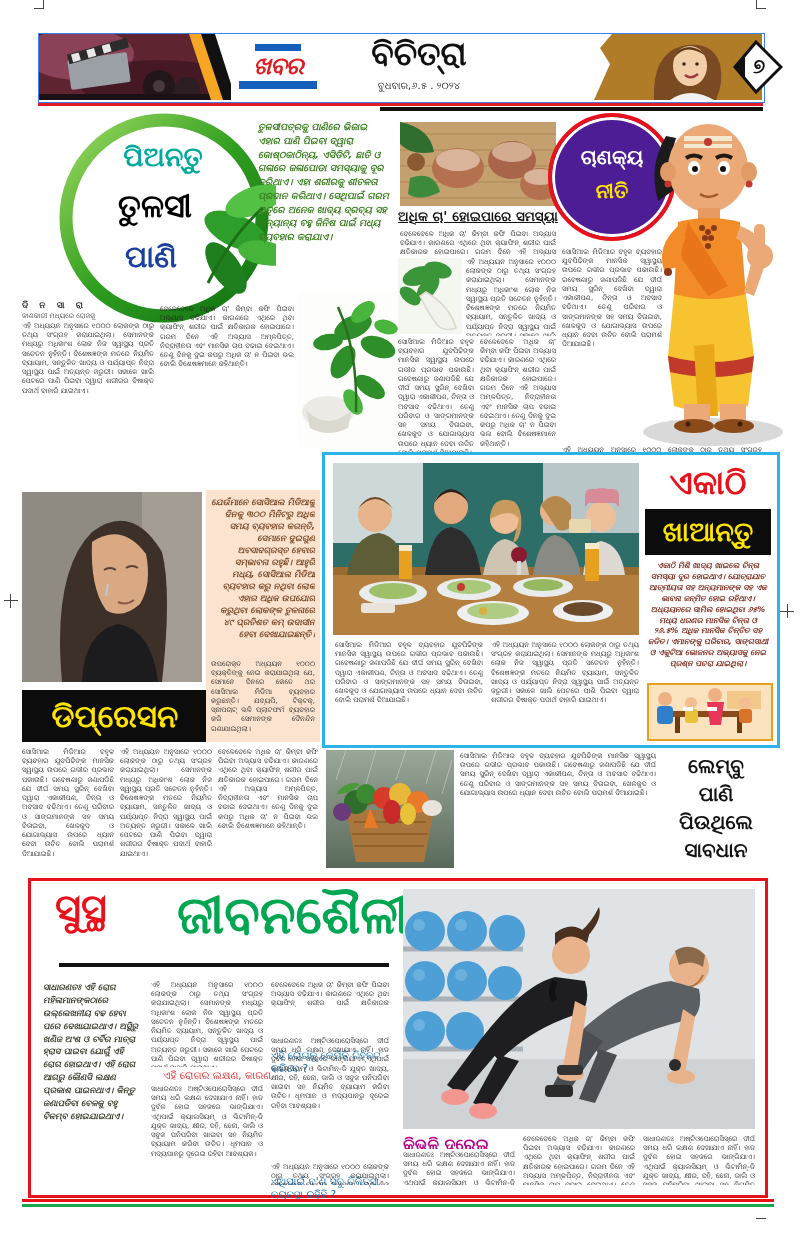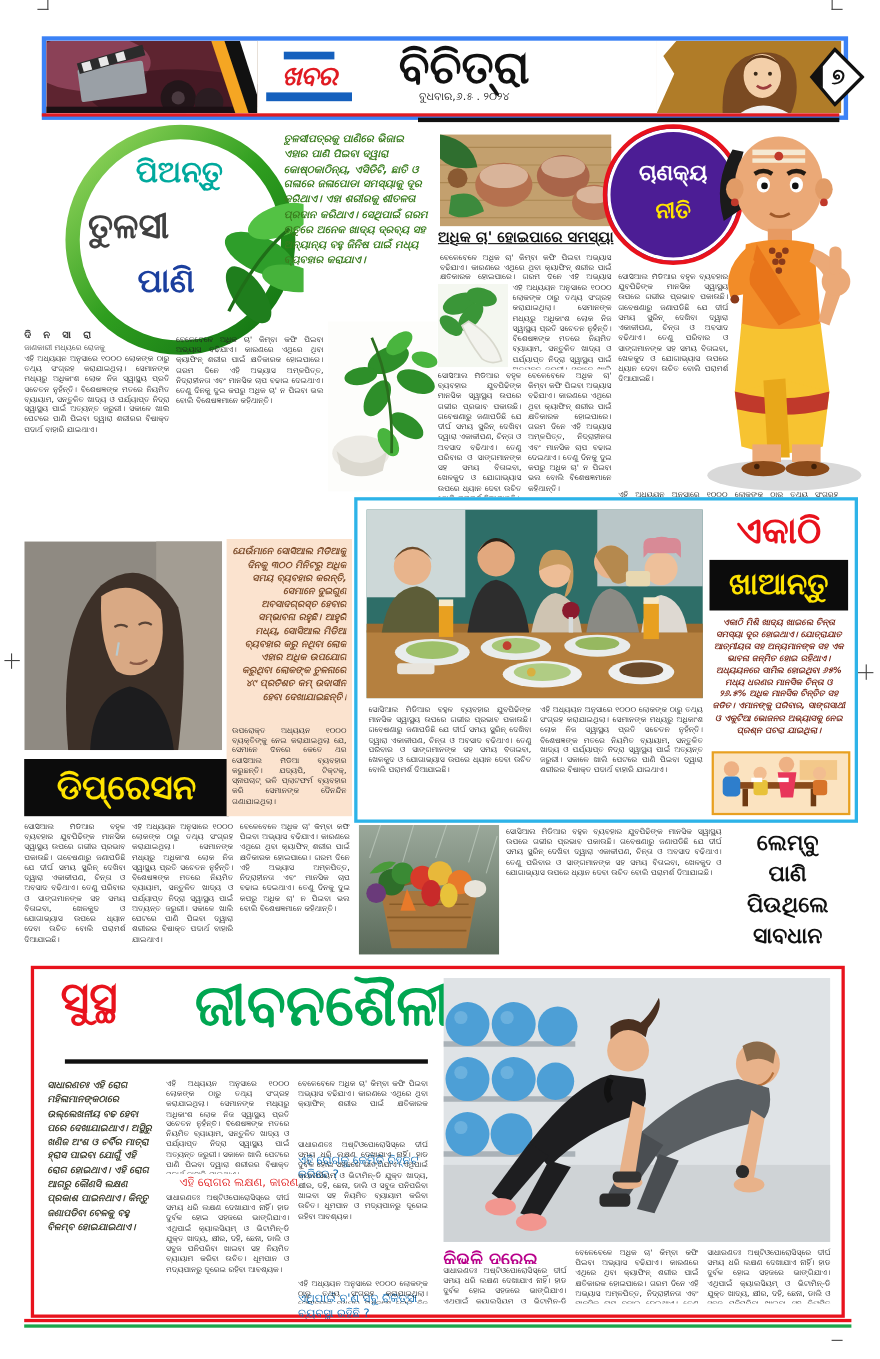--- a/index.html
+++ b/index.html
@@ -24,21 +24,21 @@
   <div class="crop" style="left:34px;top:8px;width:10px;height:1px"></div>
   <div class="crop" style="left:43px;top:0;width:1px;height:9px"></div>
   <div class="crop" style="left:756px;top:8px;width:10px;height:1px"></div>
   <div class="crop" style="left:756px;top:0;width:1px;height:9px"></div>
   <div class="crop" style="left:4px;top:600px;width:14px;height:1px"></div>
   <div class="crop" style="left:10px;top:594px;width:1px;height:14px"></div>
   <div class="crop" style="left:780px;top:611px;width:14px;height:1px"></div>
   <div class="crop" style="left:787px;top:604px;width:1px;height:14px"></div>
   <div class="crop" style="left:756px;top:1218px;width:10px;height:1px"></div>
 
-  <div class="abs" style="left:38px;top:33px;width:725px;height:68px;border:4px solid #3b82f6;background:#fff;">
+  <div class="abs" style="left:38px;top:33px;width:725px;height:68px;border:1px solid #3b82f6;background:#fff;">
 
     <div class="abs clip" style="left:0;top:0;width:192px;height:66px;">
       <svg width="192" height="66" viewBox="0 0 192 66">
         <rect width="192" height="66" fill="#5e2430"></rect>
         <ellipse cx="40" cy="20" rx="55" ry="26" fill="#b05a78" opacity=".55"></ellipse>
         <ellipse cx="120" cy="50" rx="80" ry="24" fill="#3a1620" opacity=".7"></ellipse>
         <rect x="30" y="22" width="60" height="30" rx="2" fill="#9aa0a6" transform="rotate(-8 60 37)"></rect>
         <rect x="28" y="12" width="62" height="10" fill="#2b2b2b" transform="rotate(-16 59 17)"></rect>
         <rect x="32" y="13" width="8" height="8" fill="#e8e8e8" transform="rotate(-16 59 17)"></rect>
         <rect x="48" y="13" width="8" height="8" fill="#e8e8e8" transform="rotate(-16 59 17)"></rect>
@@ -52,21 +52,21 @@
         <polygon points="176,0 192,0 192,50" fill="#fff"></polygon>
       </svg>
     </div>
 
     <div class="abs" style="left:200px;top:10px;width:78px;height:48px;">
       <div style="height:7px;background:#1560bd;width:46px;margin:0 auto;"></div>
       <div class="b" style="color:#e01b22;font-size:24px;line-height:30px;text-align:center;font-style:italic;letter-spacing:-1px;">ଖବର</div>
       <div style="height:8px;background:#1560bd;width:78px;"></div>
     </div>
 
-    <div class="abs b" style="left:285px;top:0px;width:190px;height:46px;font-size:41px;color:#111;text-align:center;">ବିଚିତ୍ରା</div>
+    <div class="abs b" style="left:285px;top:0px;width:190px;height:46px;font-size:33px;color:#111;text-align:center;">ବିଚିତ୍ରା</div>
     <div class="abs" style="left:285px;top:46px;width:190px;height:16px;font-size:10px;color:#222;text-align:center;">ବୁଧବାର,୬.୫ . ୨୦୨୪</div>
 
     <div class="abs clip" style="left:555px;top:0;width:168px;height:66px;">
       <svg width="168" height="66" viewBox="0 0 168 66">
         <rect width="168" height="66" fill="#b07c28"></rect>
         <polygon points="0,0 18,0 6,14 16,30 0,66" fill="#fff"></polygon>
         <path d="M60 66 Q58 20 88 12 Q118 6 126 30 Q130 48 122 66 Z" fill="#7a4a22"></path>
         <ellipse cx="96" cy="32" rx="17" ry="20" fill="#f3cfa9"></ellipse>
         <path d="M80 24 Q92 8 112 22 Q106 14 96 13 Q84 13 80 24Z" fill="#5d3718"></path>
         <circle cx="90" cy="30" r="1.8" fill="#3a2a1a"></circle>
@@ -80,41 +80,41 @@
       <svg width="54" height="54" viewBox="0 0 54 54">
         <polygon points="27,2 52,27 27,52 6,27" fill="#fff" stroke="#111" stroke-width="3"></polygon>
         <polygon points="6,27 16,17 16,37" fill="#111"></polygon>
       </svg>
       <div class="abs b" style="left:18px;top:14px;width:24px;font-size:20px;color:#111;text-align:center;">୭</div>
     </div>
   </div>
   <div class="abs" style="left:38px;top:103px;width:725px;height:3px;background:#e01b22;"></div>
   <div class="abs" style="left:380px;top:107px;width:383px;height:4px;background:#111;"></div>
 
-  <div class="abs" style="left:58px;top:113px;width:218px;height:210px;font-family:Liberation Serif, serif;">
+  <div class="abs" style="left:58px;top:113px;width:218px;height:210px;">
     <svg width="218" height="210" viewBox="0 0 218 210">
       <defs>
         <linearGradient id="ring" x1="0" y1="0" x2="1" y2="1">
           <stop offset="0" stop-color="#9edb63"></stop>
             <stop offset=".5" stop-color="#2f9e1f"></stop>
             <stop offset="1" stop-color="#0f6e12"></stop>
         </linearGradient>
       </defs>
       <circle cx="106" cy="105" r="98" fill="none" stroke="url(#ring)" stroke-width="13"></circle>
       <circle cx="106" cy="105" r="90" fill="#fff" opacity=".9"></circle>
       <g>
         <ellipse cx="178" cy="118" rx="34" ry="16" fill="#2e9e2a" transform="rotate(25 178 118)"></ellipse>
         <ellipse cx="196" cy="88" rx="30" ry="14" fill="#53c244" transform="rotate(-20 196 88)"></ellipse>
         <ellipse cx="168" cy="155" rx="30" ry="14" fill="#1f7e1d" transform="rotate(55 168 155)"></ellipse>
         <ellipse cx="206" cy="140" rx="26" ry="12" fill="#46b33b" transform="rotate(10 206 140)"></ellipse>
         <path d="M150 170 Q175 120 205 95" stroke="#1f6e18" stroke-width="3" fill="none"></path>
       </g>
     </svg>
     <div class="abs b" style="left:30px;top:28px;width:150px;font-size:27px;color:#00a99d;text-align:center;">ପିଅନ୍ତୁ</div>
-    <div class="abs b" style="left:22px;top:74px;width:150px;font-size:32px;color:#404040;text-align:left;">ତୁଳସୀ</div>
+    <div class="abs b" style="left:22px;top:74px;width:150px;font-size:32px;color:#000000;text-align:center;">ତୁଳସୀ</div>
     <div class="abs b" style="left:18px;top:126px;width:150px;font-size:30px;color:#1b3f9e;text-align:center;">ପାଣି</div>
   </div>
 
   <div class="abs ital b clip" style="left:258px;top:120px;width:132px;height:180px;font-size:9.5px;line-height:1.45;color:#3a7d1e;text-align:left;">ତୁଳସୀପତ୍ରକୁ ପାଣିରେ ଭିଜାଇ ଏହାର ପାଣି ପିଇବା ଦ୍ୱାରା କୋଷ୍ଠକାଠିନ୍ୟ, ଏସିଡିଟି, ଛାତି ଓ ଗଳାରେ ଜଳାପୋଡା ସମସ୍ୟାକୁ ଦୂର କରିଥାଏ। ଏହା ଶରୀରକୁ ଶୀତଳତା ପ୍ରଦାନ କରିଥାଏ। ସେଥିପାଇଁ ଗରମ ଋତୁରେ ଅନେକ ଖାଦ୍ୟ ଦ୍ରବ୍ୟ ସହ ଅନ୍ୟାନ୍ୟ ବହୁ ଜିନିଷ ପାଇଁ ମଧ୍ୟ ବ୍ୟବହାର କରାଯାଏ।</div>
 
   <div class="abs b" style="left:22px;top:300px;width:120px;font-size:9px;letter-spacing:4px;color:#333;">ଦି ନ ସା ରା</div>
   <div class="abs" style="left:22px;top:312px;width:140px;font-size:7px;color:#444;">ଜାଣକାରୀ ମଧ୍ୟରେ ରୋଜକୁ</div>
 
   <div class="abs body clip" style="left:22px;top:322px;width:132px;height:162px;">ଏହି ଅଧ୍ୟୟନ ଅନୁସାରେ ୧୦୦୦ ଲୋକଙ୍କ ଠାରୁ ତଥ୍ୟ ସଂଗ୍ରହ କରାଯାଇଥିଲା। ସେମାନଙ୍କ ମଧ୍ୟରୁ ଅଧିକାଂଶ ଲୋକ ନିଜ ସ୍ୱାସ୍ଥ୍ୟ ପ୍ରତି ସଚେତନ ନୁହଁନ୍ତି। ବିଶେଷଜ୍ଞଙ୍କ ମତରେ ନିୟମିତ ବ୍ୟାୟାମ, ସନ୍ତୁଳିତ ଖାଦ୍ୟ ଓ ପର୍ଯ୍ୟାପ୍ତ ନିଦ୍ରା ସ୍ୱାସ୍ଥ୍ୟ ପାଇଁ ଅତ୍ୟନ୍ତ ଜରୁରୀ। ସକାଳେ ଖାଲି ପେଟରେ ପାଣି ପିଇବା ଦ୍ୱାରା ଶରୀରର ବିଷାକ୍ତ ପଦାର୍ଥ ବାହାରି ଯାଇଥାଏ।</div>
   <div class="abs body clip" style="left:160px;top:305px;width:134px;height:180px;">ବେଳେବେଳେ ଅଧିକ ଚା' କିମ୍ବା କଫି ପିଇବା ଅଭ୍ୟାସ ବଢିଯାଏ। କାରଣରେ ଏଥିରେ ଥିବା କ୍ୟାଫିନ୍ ଶରୀର ପାଇଁ କ୍ଷତିକାରକ ହୋଇପାରେ। ଗରମ ଦିନେ ଏହି ଅଭ୍ୟାସ ଅମ୍ଳପିତ୍ତ, ନିଦ୍ରାହୀନତା ଏବଂ ମାନସିକ ଚାପ ବଢାଇ ଦେଇଥାଏ। ତେଣୁ ଦିନକୁ ଦୁଇ କପରୁ ଅଧିକ ଚା' ନ ପିଇବା ଭଲ ବୋଲି ବିଶେଷଜ୍ଞମାନେ କହିଥାନ୍ତି।</div>

